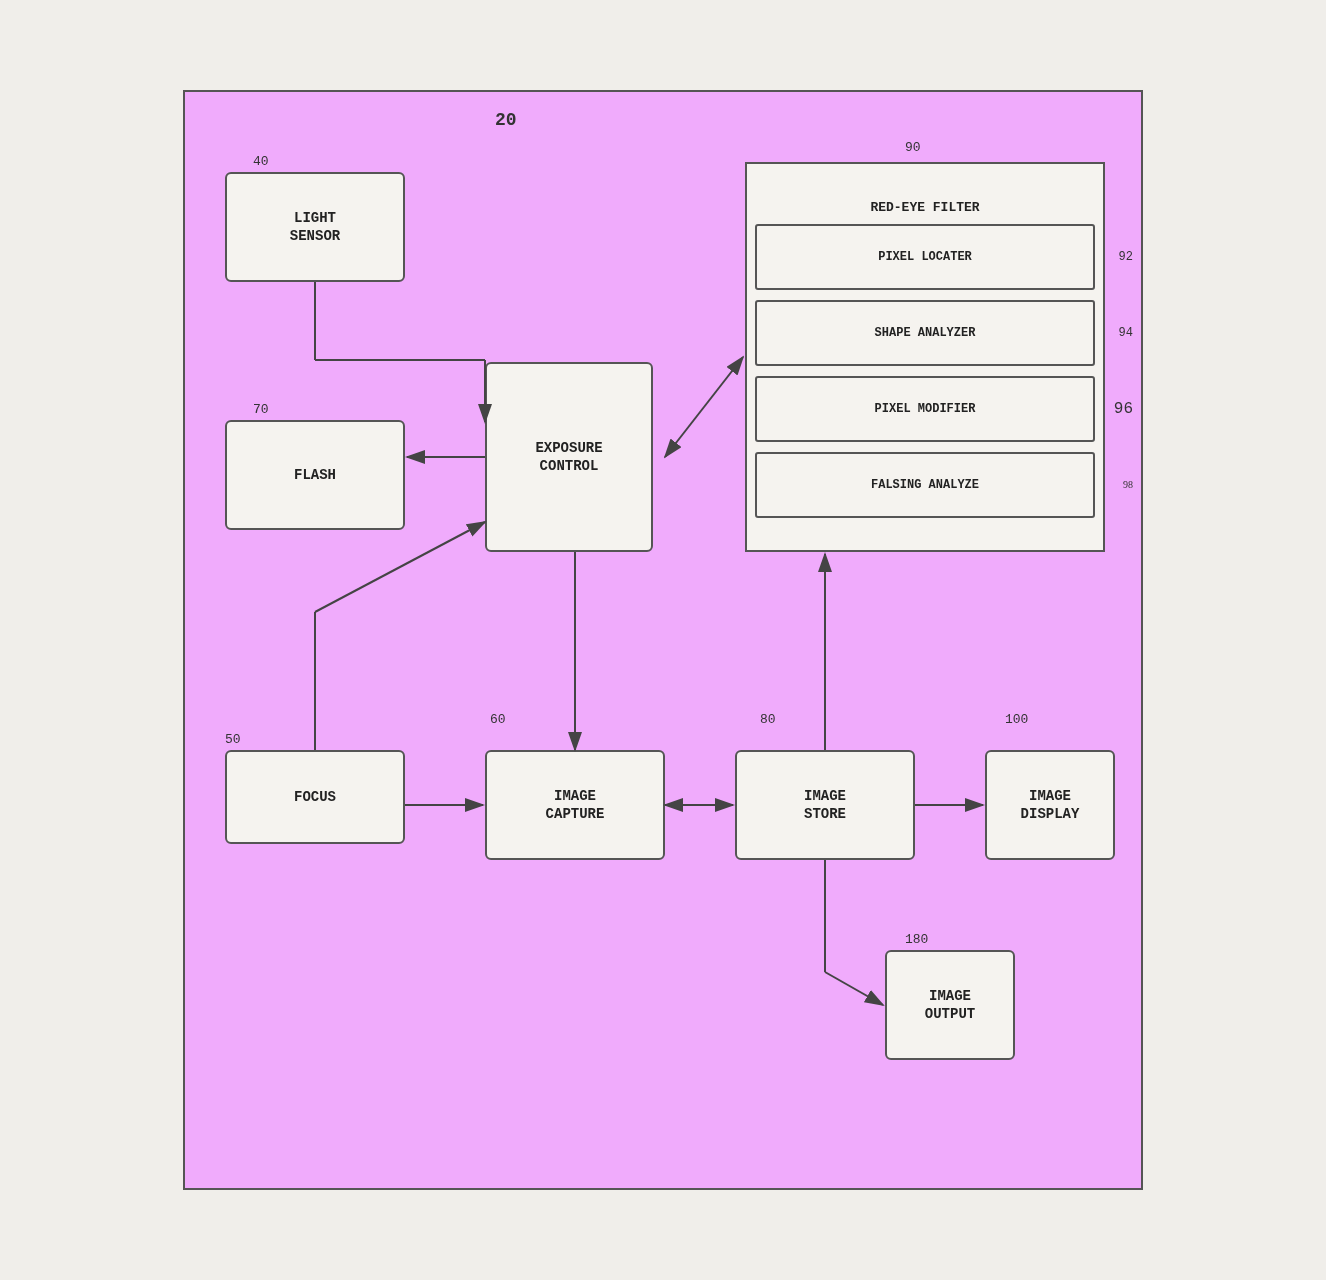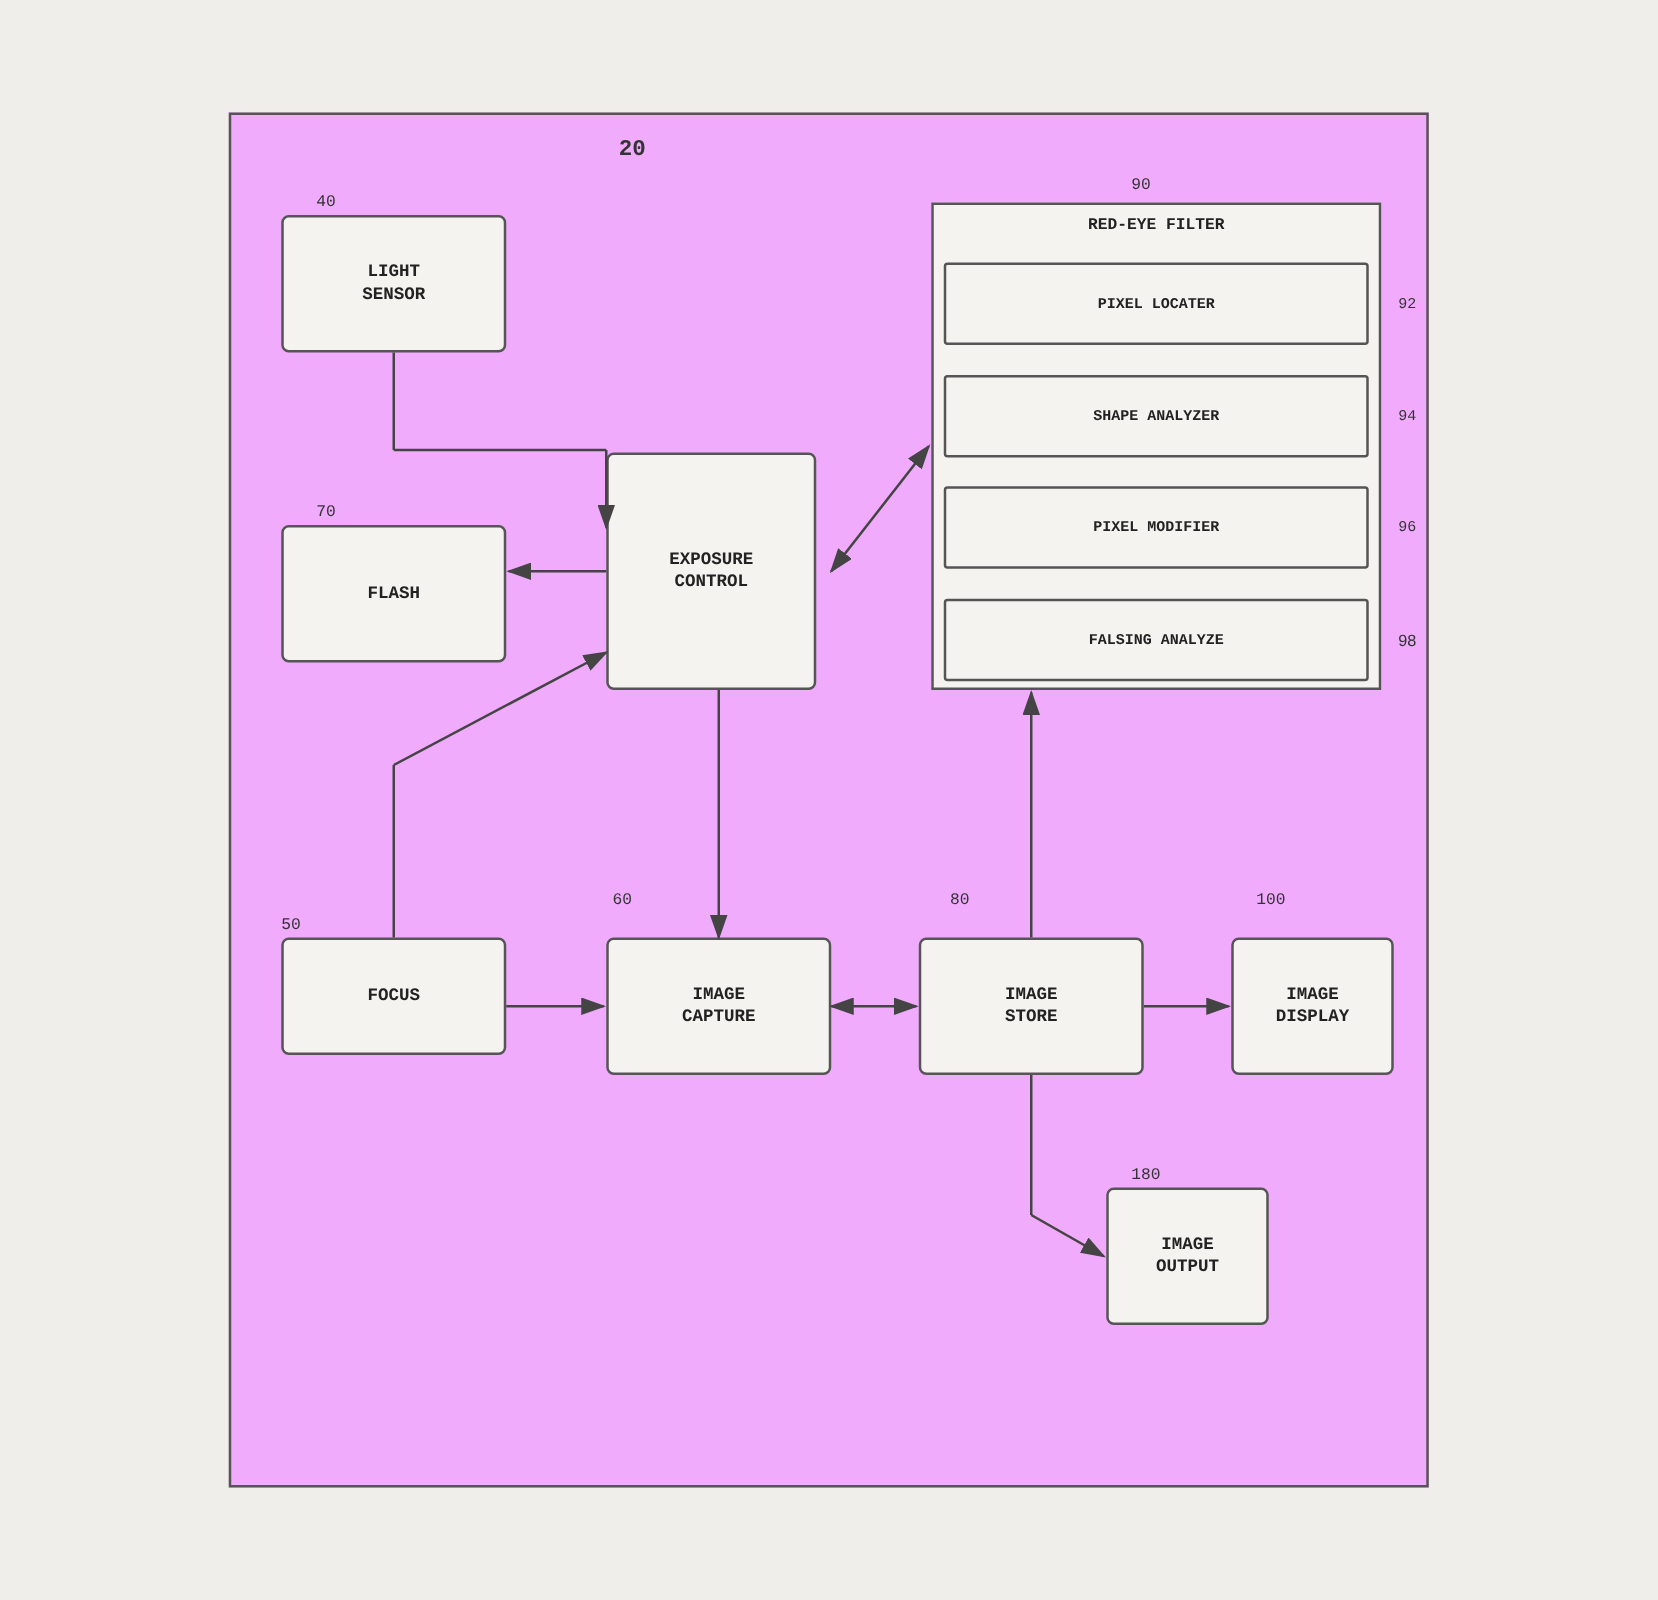--- a/index.html
+++ b/index.html
@@ -65,21 +65,21 @@
       margin: 5px 8px;
       padding: 24px 4px;
       border-radius: 3px;
     }
     .red-eye-outer {
       position: absolute;
       border: 2px solid #555;
       background: #f5f3ef;
       display: flex;
       flex-direction: column;
-      justify-content: space-between;
+      justify-content: center;
       padding-top: 8px;
     }
     .red-eye-title {
       text-align: center;
       font-size: 13px;
       font-weight: bold;
       font-family: 'Courier New', Courier, monospace;
       color: #222;
       margin-bottom: 4px;
     }
@@ -146,26 +146,26 @@
       <span style="position:absolute; right:-30px; font-size:12px; font-family:'Courier New'; color:#333;">92</span>
     </div>
 
     <div style="position:relative; display:flex; align-items:center;">
       <div class="sub-box" style="flex:1;">SHAPE ANALYZER</div>
       <span style="position:absolute; right:-30px; font-size:12px; font-family:'Courier New'; color:#333;">94</span>
     </div>
 
     <div style="position:relative; display:flex; align-items:center;">
       <div class="sub-box" style="flex:1;">PIXEL MODIFIER</div>
-      <span style="position:absolute; right:-30px; font-size:12px; font-family:'Courier New'; color:#333;">96</span>
+      <span style="position:absolute; right:-30px; font-size:16px; font-family:'Courier New'; color:#333;">96</span>
     </div>
 
     <div style="position:relative; display:flex; align-items:center;">
       <div class="sub-box" style="flex:1;">FALSING ANALYZE</div>
-      <span style="position:absolute; right:-30px; font-size:13px; font-family:Liberation Sans, sans-serif; color:#333;">98</span>
+      <span style="position:absolute; right:-30px; font-size:10px; font-family:Liberation Serif, serif; color:#333;">98</span>
     </div>
   </div>
 
   <svg class="arrows-svg">
     <defs>
       <marker id="arrowhead" markerWidth="10" markerHeight="7" refX="9" refY="3.5" orient="auto">
         <polygon points="0 0, 10 3.5, 0 7" fill="#444"></polygon>
       </marker>
       <marker id="arrowhead-rev" markerWidth="10" markerHeight="7" refX="1" refY="3.5" orient="auto">
         <polygon points="10 0, 0 3.5, 10 7" fill="#444"></polygon>

